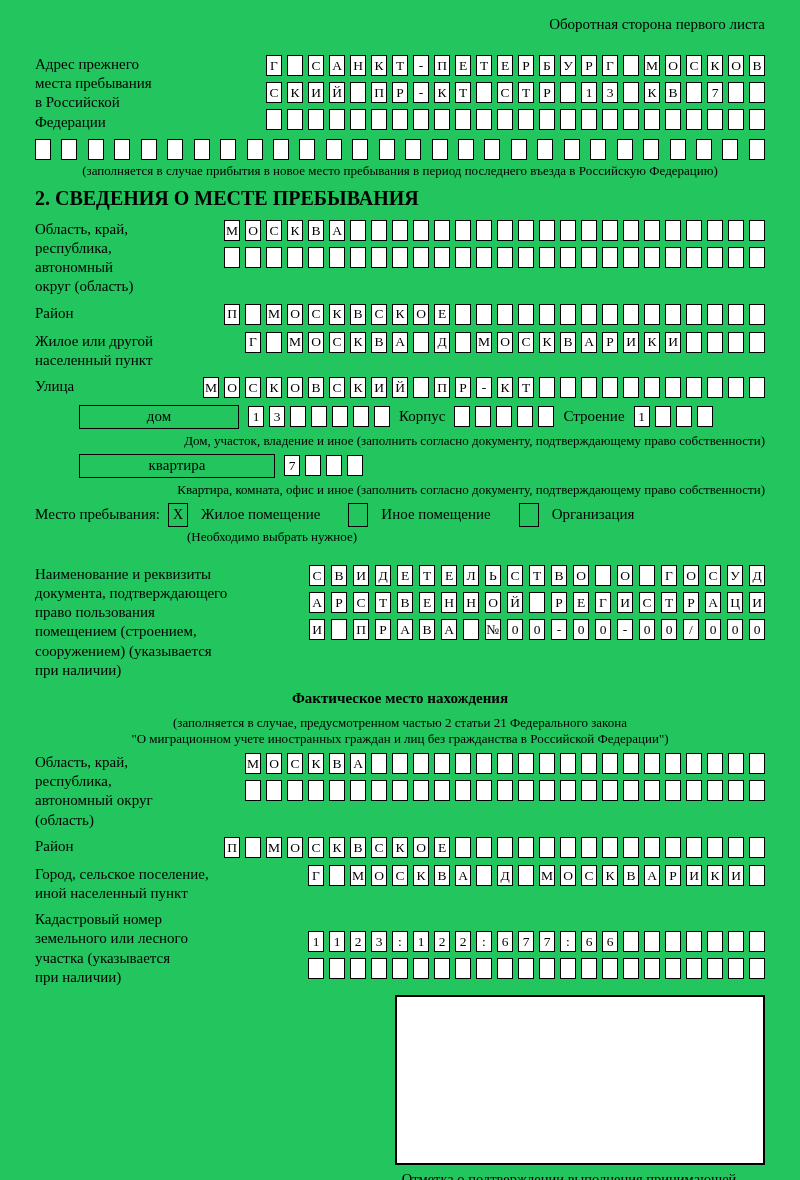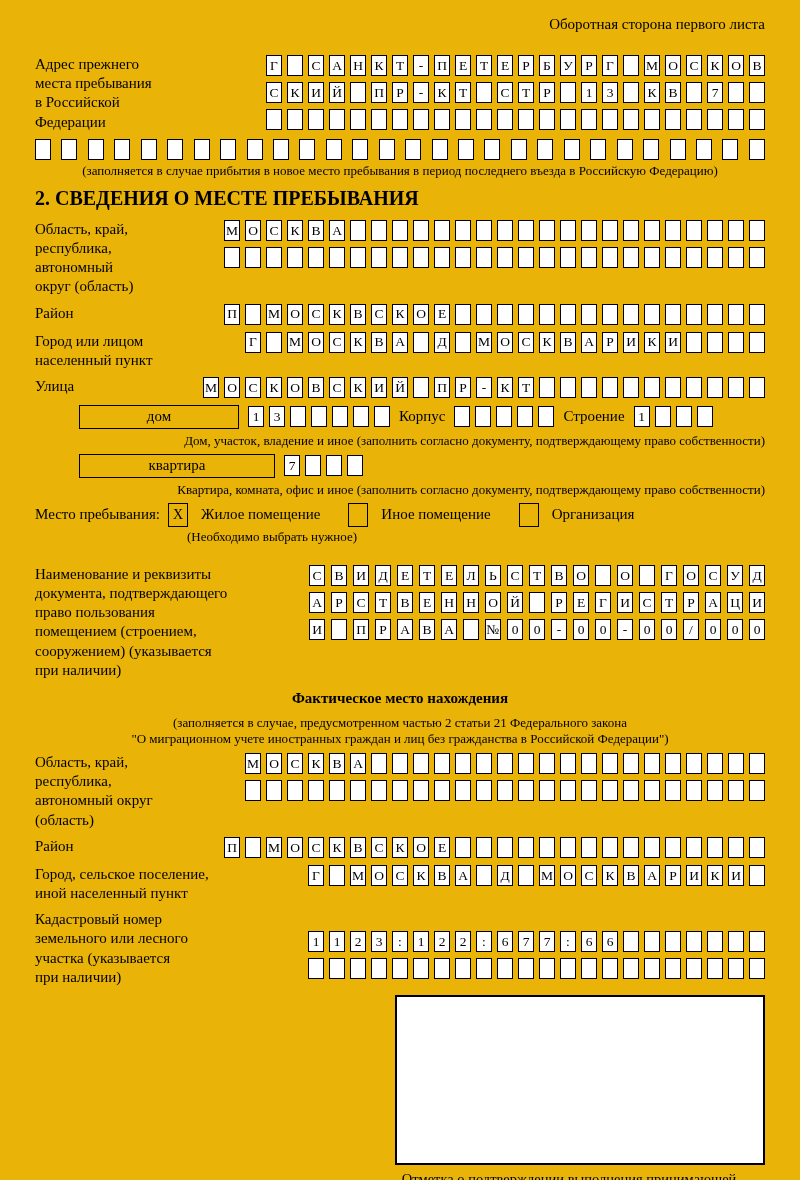--- a/index.html
+++ b/index.html
@@ -1,18 +1,18 @@
 <!DOCTYPE html>
 <html><head>
 <meta charset="utf-8">
 <style>
   * { margin:0; padding:0; box-sizing:border-box; }
   html,body { background:#fff; }
   body { font-family:"Liberation Serif","DejaVu Serif",serif; color:#000; }
-  .page { width:800px; height:1180px; background:#eab308; padding:16px 35px 8px 35px; overflow:hidden; }
+  .page { width:800px; height:1180px; background:#22c55e; padding:16px 35px 8px 35px; overflow:hidden; }
 
   .corner { text-align:right; font-size:15px; margin-bottom:22px; }
 
   .fieldrow { display:flex; justify-content:space-between; align-items:flex-start; margin-bottom:7px; }
   .label { font-size:15px; line-height:1.28; white-space:pre-line; flex:none; }
   .rows { display:flex; flex-direction:column; gap:6px; align-items:flex-end; flex:1; }
   .rows.padtop { padding-top:21px; }
 
   .boxrow { display:flex; gap:5px; justify-content:flex-end; }
   .cell { flex:none; width:16px; height:21px; border:1.5px solid #000;
@@ -265,21 +265,21 @@
           <span class="cell"></span>
           <span class="cell"></span>
           <span class="cell"></span>
           <span class="cell"></span>
           <span class="cell"></span>
         </div>
       </div>
   </div>
 
   <div class="fieldrow">
-    <div class="label" style="width:128px">Город или лицом
+    <div class="label" style="width:128px">Жилое или другой
 населенный пункт</div>
     <div class="rows">
         <div class="boxrow">
           <span class="cell">Г</span>
           <span class="cell"></span>
           <span class="cell">М</span>
           <span class="cell">О</span>
           <span class="cell">С</span>
           <span class="cell">К</span>
           <span class="cell">В</span>

